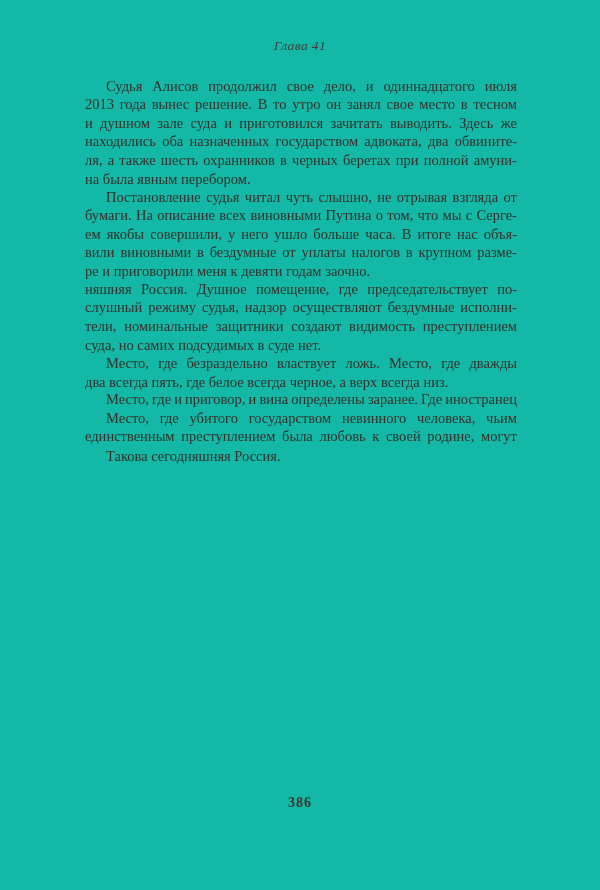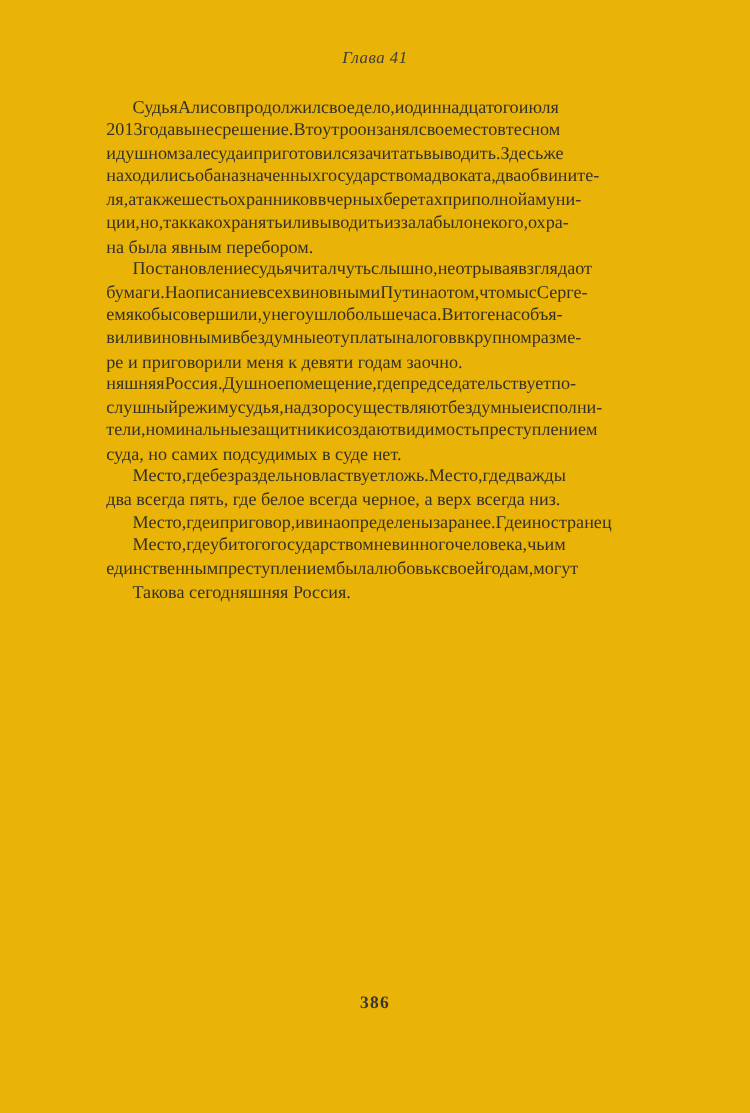--- a/index.html
+++ b/index.html
@@ -5,21 +5,21 @@
 <style>
   html, body {
     margin: 0;
     padding: 0;
     background: #ffffff;
   }
   .page {
     position: relative;
     width: 600px;
     height: 890px;
-    background: #eab308;
+    background: #14b8a6;
     font-family: "Liberation Serif", "DejaVu Serif", serif;
     color: #34302b;
     overflow: hidden;
   }
   .chapter-header {
     position: absolute;
     top: 38px;
     left: 0;
     right: 0;
     text-align: center;
@@ -32,21 +32,21 @@
     position: absolute;
     top: 78px;
     left: 85px;
     width: 432px;
     font-size: 14.5px;
   }
   .paragraph { margin: 0; }
   .line {
     height: 18.45px;
     display: flex;
-    justify-content: flex-start;
+    justify-content: space-between;
     align-items: baseline;
     white-space: nowrap;
   }
   .line span { display: inline-block; }
   .line.first { padding-left: 21px; }
   .line.last {
     display: block;
     line-height: 18.45px;
     text-align: left;
   }
@@ -121,34 +121,20 @@
           <span>а</span>
           <span>также</span>
           <span>шесть</span>
           <span>охранников</span>
           <span>в</span>
           <span>черных</span>
           <span>беретах</span>
           <span>при</span>
           <span>полной</span>
           <span>амуни-</span>
-        </div>
-        <div class="line">
-          <span>ции,</span>
-          <span>но,</span>
-          <span>так</span>
-          <span>как</span>
-          <span>охранять</span>
-          <span>или</span>
-          <span>выводить</span>
-          <span>из</span>
-          <span>зала</span>
-          <span>было</span>
-          <span>некого,</span>
-          <span>охра-</span>
         </div>
         <div class="line last">на была явным перебором.</div>
       </div>
       <div class="paragraph">
         <div class="line first">
           <span>Постановление</span>
           <span>судья</span>
           <span>читал</span>
           <span>чуть</span>
           <span>слышно,</span>
@@ -265,21 +251,21 @@
           <span>человека,</span>
           <span>чьим</span>
         </div>
         <div class="line">
           <span>единственным</span>
           <span>преступлением</span>
           <span>была</span>
           <span>любовь</span>
           <span>к</span>
           <span>своей</span>
-          <span>годам,</span>
+          <span>родине,</span>
           <span>могут</span>
         </div>
       </div>
       <div class="paragraph">
         <div class="line first last">Такова сегодняшняя Россия.</div>
       </div>
     </div>
 
   <div class="page-number">386</div>
 </div>

